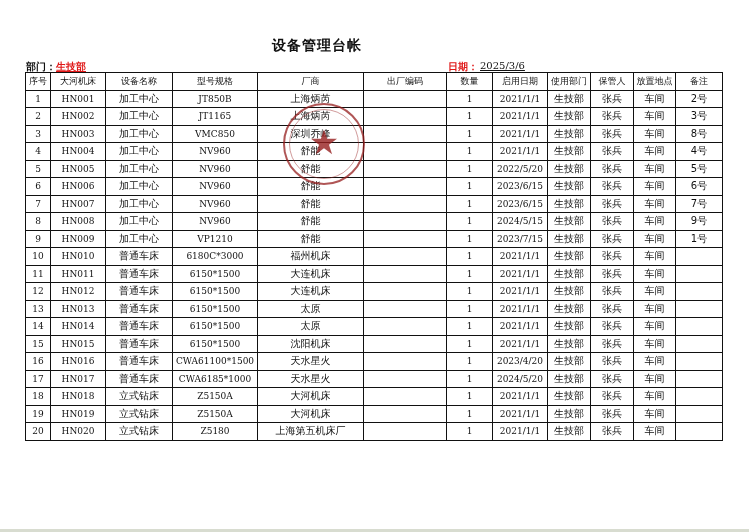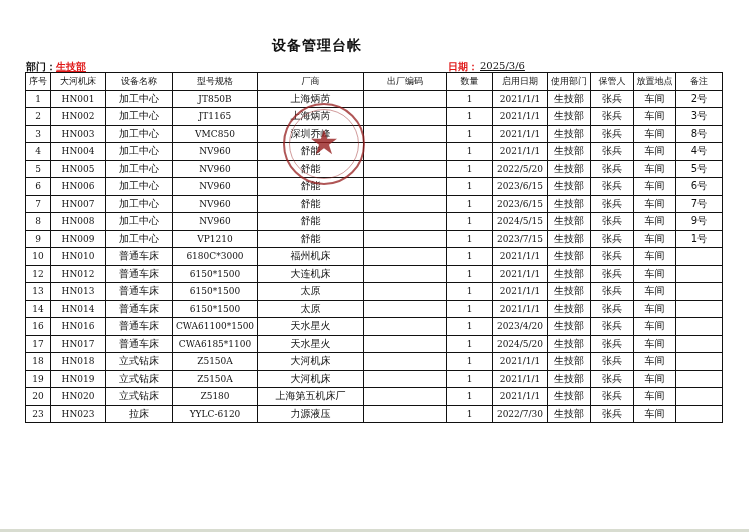--- a/index.html
+++ b/index.html
@@ -220,20 +220,34 @@
         <td class="cjk">福州机床</td>
         <td></td>
         <td class="code">1</td>
         <td class="code">2021/1/1</td>
         <td class="cjk">生技部</td>
         <td class="cjk">张兵</td>
         <td class="cjk">车间</td>
         <td class="cjk"></td>
       </tr>
       <tr>
+        <td class="code">11</td>
+        <td class="code">HN011</td>
+        <td class="cjk">普通车床</td>
+        <td class="code">6150*1500</td>
+        <td class="cjk">大连机床</td>
+        <td></td>
+        <td class="code">1</td>
+        <td class="code">2021/1/1</td>
+        <td class="cjk">生技部</td>
+        <td class="cjk">张兵</td>
+        <td class="cjk">车间</td>
+        <td class="cjk"></td>
+      </tr>
+      <tr>
         <td class="code">12</td>
         <td class="code">HN012</td>
         <td class="cjk">普通车床</td>
         <td class="code">6150*1500</td>
         <td class="cjk">大连机床</td>
         <td></td>
         <td class="code">1</td>
         <td class="code">2021/1/1</td>
         <td class="cjk">生技部</td>
         <td class="cjk">张兵</td>
@@ -262,38 +276,52 @@
         <td class="cjk">太原</td>
         <td></td>
         <td class="code">1</td>
         <td class="code">2021/1/1</td>
         <td class="cjk">生技部</td>
         <td class="cjk">张兵</td>
         <td class="cjk">车间</td>
         <td class="cjk"></td>
       </tr>
       <tr>
+        <td class="code">15</td>
+        <td class="code">HN015</td>
+        <td class="cjk">普通车床</td>
+        <td class="code">6150*1500</td>
+        <td class="cjk">沈阳机床</td>
+        <td></td>
+        <td class="code">1</td>
+        <td class="code">2021/1/1</td>
+        <td class="cjk">生技部</td>
+        <td class="cjk">张兵</td>
+        <td class="cjk">车间</td>
+        <td class="cjk"></td>
+      </tr>
+      <tr>
         <td class="code">16</td>
         <td class="code">HN016</td>
         <td class="cjk">普通车床</td>
         <td class="code">CWA61100*1500</td>
         <td class="cjk">天水星火</td>
         <td></td>
         <td class="code">1</td>
         <td class="code">2023/4/20</td>
         <td class="cjk">生技部</td>
         <td class="cjk">张兵</td>
         <td class="cjk">车间</td>
         <td class="cjk"></td>
       </tr>
       <tr>
         <td class="code">17</td>
         <td class="code">HN017</td>
         <td class="cjk">普通车床</td>
-        <td class="code">CWA6185*1100</td>
+        <td class="code">CWA6185*1000</td>
         <td class="cjk">天水星火</td>
         <td></td>
         <td class="code">1</td>
         <td class="code">2024/5/20</td>
         <td class="cjk">生技部</td>
         <td class="cjk">张兵</td>
         <td class="cjk">车间</td>
         <td class="cjk"></td>
       </tr>
       <tr>
@@ -331,34 +359,20 @@
         <td class="code">Z5180</td>
         <td class="cjk">上海第五机床厂</td>
         <td></td>
         <td class="code">1</td>
         <td class="code">2021/1/1</td>
         <td class="cjk">生技部</td>
         <td class="cjk">张兵</td>
         <td class="cjk">车间</td>
         <td class="cjk"></td>
       </tr>
-      <tr>
-        <td class="code">23</td>
-        <td class="code">HN023</td>
-        <td class="cjk">拉床</td>
-        <td class="code">YYLC-6120</td>
-        <td class="cjk">力源液压</td>
-        <td></td>
-        <td class="code">1</td>
-        <td class="code">2022/7/30</td>
-        <td class="cjk">生技部</td>
-        <td class="cjk">张兵</td>
-        <td class="cjk">车间</td>
-        <td class="cjk"></td>
-      </tr>
     </tbody>
 </table>
 
 <div class="stamp">
   <div class="inner"></div>
   <div class="star">★</div>
 </div>
 
 <div class="bottom-bar"></div>
 

